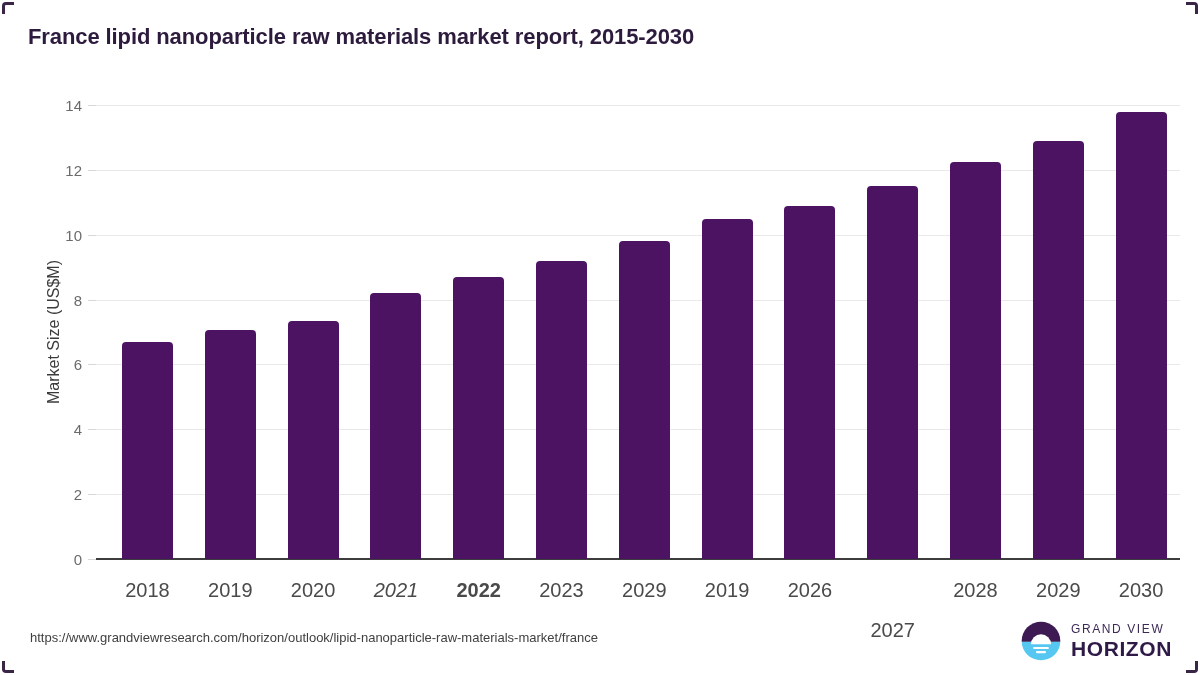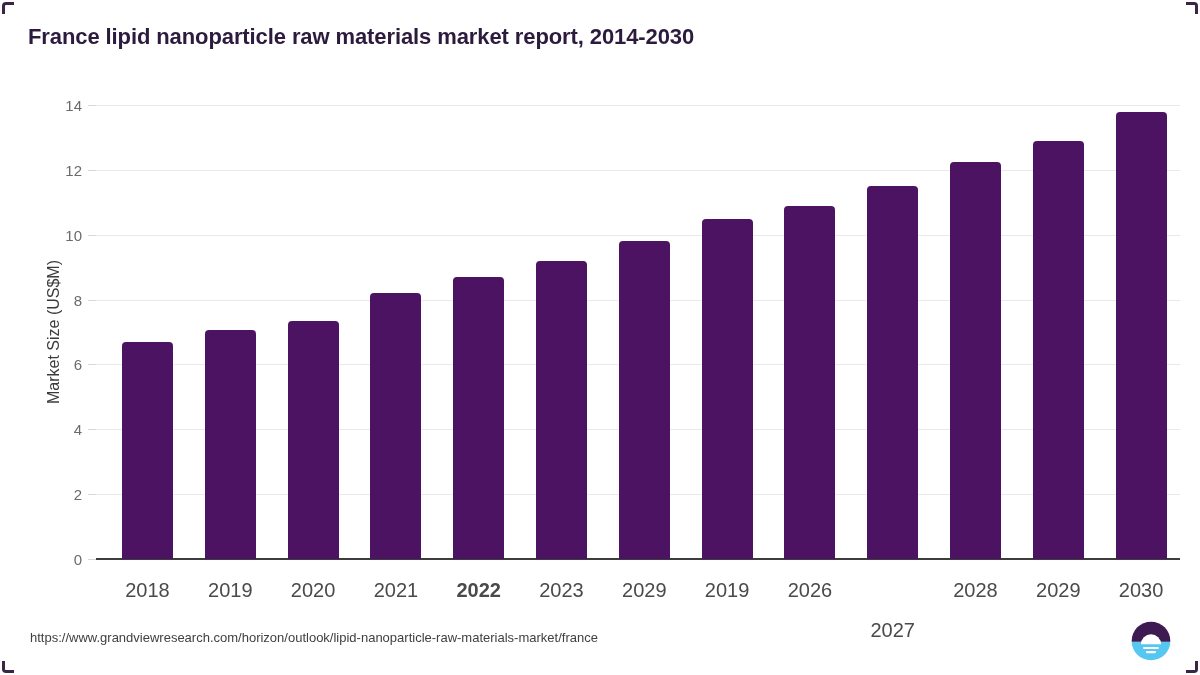--- a/index.html
+++ b/index.html
@@ -169,21 +169,21 @@
 </head>
 <body>
 
 <div class="frame">
 
   <div class="corner tl"></div>
   <div class="corner tr"></div>
   <div class="corner bl"></div>
   <div class="corner br"></div>
 
-  <div class="chart-title">France lipid nanoparticle raw materials market report, 2014-2030</div>
+  <div class="chart-title">France lipid nanoparticle raw materials market report, 2015-2030</div>
 
   <div class="y-axis-title-wrap">
     <div class="y-axis-title-inner">Market Size (US$M)</div>
   </div>
 
   <div class="plot-area" id="plot-area">
     <div id="gridlines">
         <div class="ytick-mark" style="top: 454px;"></div>
         <div class="gridline" style="top: 389.143px;"></div>
         <div class="ytick-mark" style="top: 389.143px;"></div>
@@ -213,21 +213,21 @@
         <div class="bar" title="2026: 10.9" style="left: 688.4px; height: 353.471px; background: rgb(75, 19, 98);"></div>
         <div class="bar" title="2027: 11.5" style="left: 771.2px; height: 372.929px; background: rgb(75, 19, 98);"></div>
         <div class="bar" title="2028: 12.25" style="left: 854px; height: 397.25px; background: rgb(75, 19, 98);"></div>
         <div class="bar" title="2029: 12.9" style="left: 936.8px; height: 418.329px; background: rgb(75, 19, 98);"></div>
         <div class="bar" title="2030: 13.8" style="left: 1019.6px; height: 447.514px; background: rgb(75, 19, 98);"></div>
       </div>
     <div id="xlabels">
         <div class="xtick-label" style="left: 6.5px;">2018</div>
         <div class="xtick-label" style="left: 89.3px;">2019</div>
         <div class="xtick-label" style="left: 172.1px;">2020</div>
-        <div class="xtick-label" style="left: 254.9px;">2021</div>
+        <div class="xtick-label" style="left: 254.9px; font-style: italic;">2021</div>
         <div class="xtick-label" style="left: 337.7px; font-weight: bold;">2022</div>
         <div class="xtick-label" style="left: 420.5px;">2023</div>
         <div class="xtick-label" style="left: 503.3px;">2029</div>
         <div class="xtick-label" style="left: 586.1px;">2019</div>
         <div class="xtick-label" style="left: 668.9px;">2026</div>
         <div class="xtick-label" style="left: 751.7px; margin-top: 40px;">2027</div>
         <div class="xtick-label" style="left: 834.5px;">2028</div>
         <div class="xtick-label" style="left: 917.3px;">2029</div>
         <div class="xtick-label" style="left: 1000.1px;">2030</div>
       </div>
@@ -254,15 +254,19 @@
           </clipPath>
       </defs>
       <g clip-path="url(#circ)">
         <rect x="0" y="0" width="100" height="52" fill="#3d1a52"></rect>
         <rect x="0" y="52" width="100" height="48" fill="#56c7f0"></rect>
         <path d="M 26 58 A 24 24 0 0 1 74 58 Z" fill="#ffffff"></path>
         <rect x="31" y="64" width="38" height="5" rx="2.5" fill="#ffffff"></rect>
         <rect x="38" y="74" width="24" height="5" rx="2.5" fill="#ffffff"></rect>
       </g>
     </svg>
+    <div class="logo-text">
+      <span class="logo-text-top">GRAND VIEW</span>
+      <span class="logo-text-bottom">HORIZON</span>
+    </div>
   </div>
 
 </div>
 
 </body></html>

